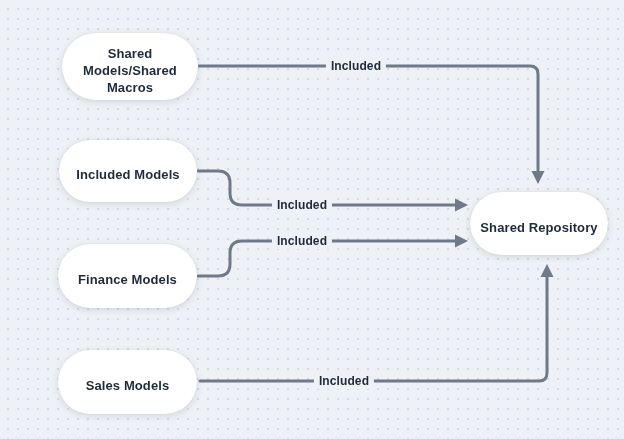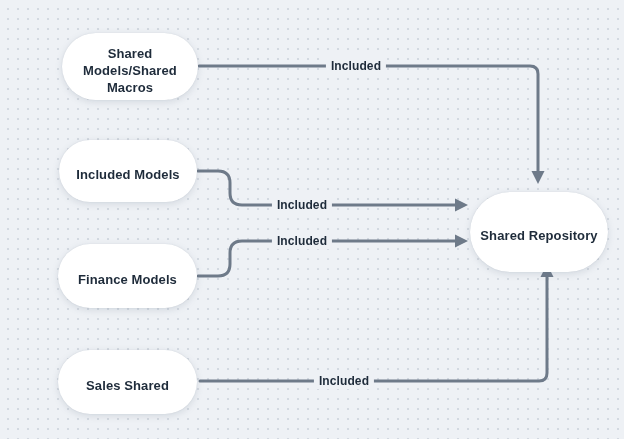--- a/index.html
+++ b/index.html
@@ -108,24 +108,24 @@
 
   <div class="node" style="left:59px; top:140px; width:138px; height:62px;">
     <span class="node-label">Included Models</span>
   </div>
 
   <div class="node" style="left:58px; top:244px; width:139px; height:64px;">
     <span class="node-label">Finance Models</span>
   </div>
 
   <div class="node" style="left:58px; top:350px; width:139px; height:64px;">
-    <span class="node-label">Sales Shared</span>
+    <span class="node-label">Sales Models</span>
   </div>
 
-  <div class="node" style="left:470px; top:192px; width:138px; height:80px;">
+  <div class="node" style="left:470px; top:192px; width:138px; height:63px;">
     <span class="node-label">Shared Repository</span>
   </div>
 
   <div class="edge-label" style="left:356px; top:66px;">Included</div>
 
   <div class="edge-label" style="left:302px; top:205px;">Included</div>
 
   <div class="edge-label" style="left:302px; top:241px;">Included</div>
 
   <div class="edge-label" style="left:344px; top:381px;">Included</div>

